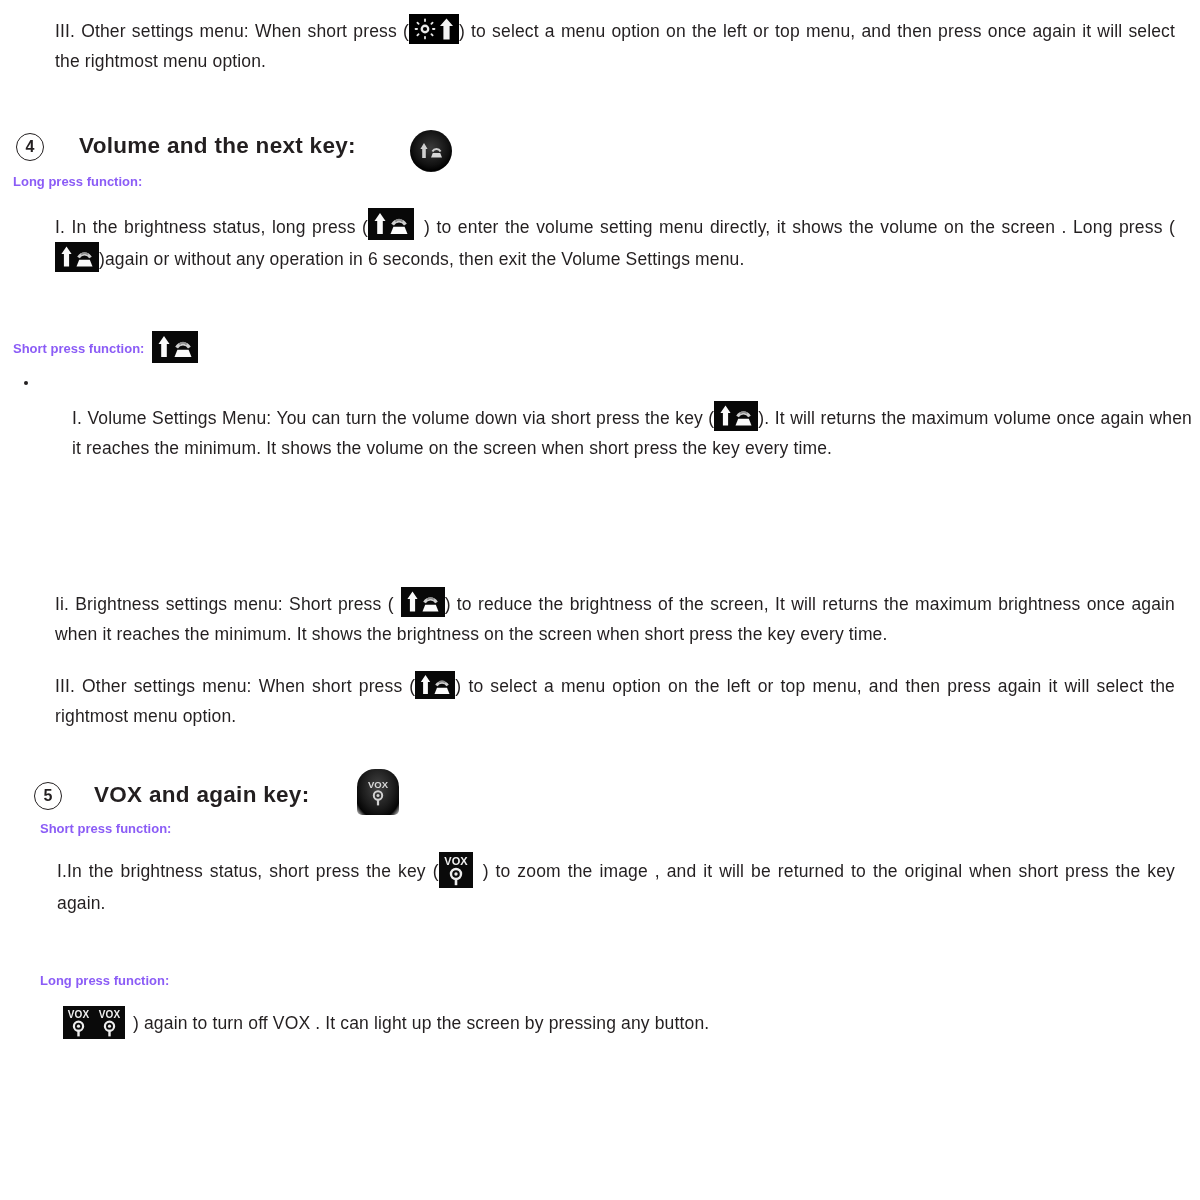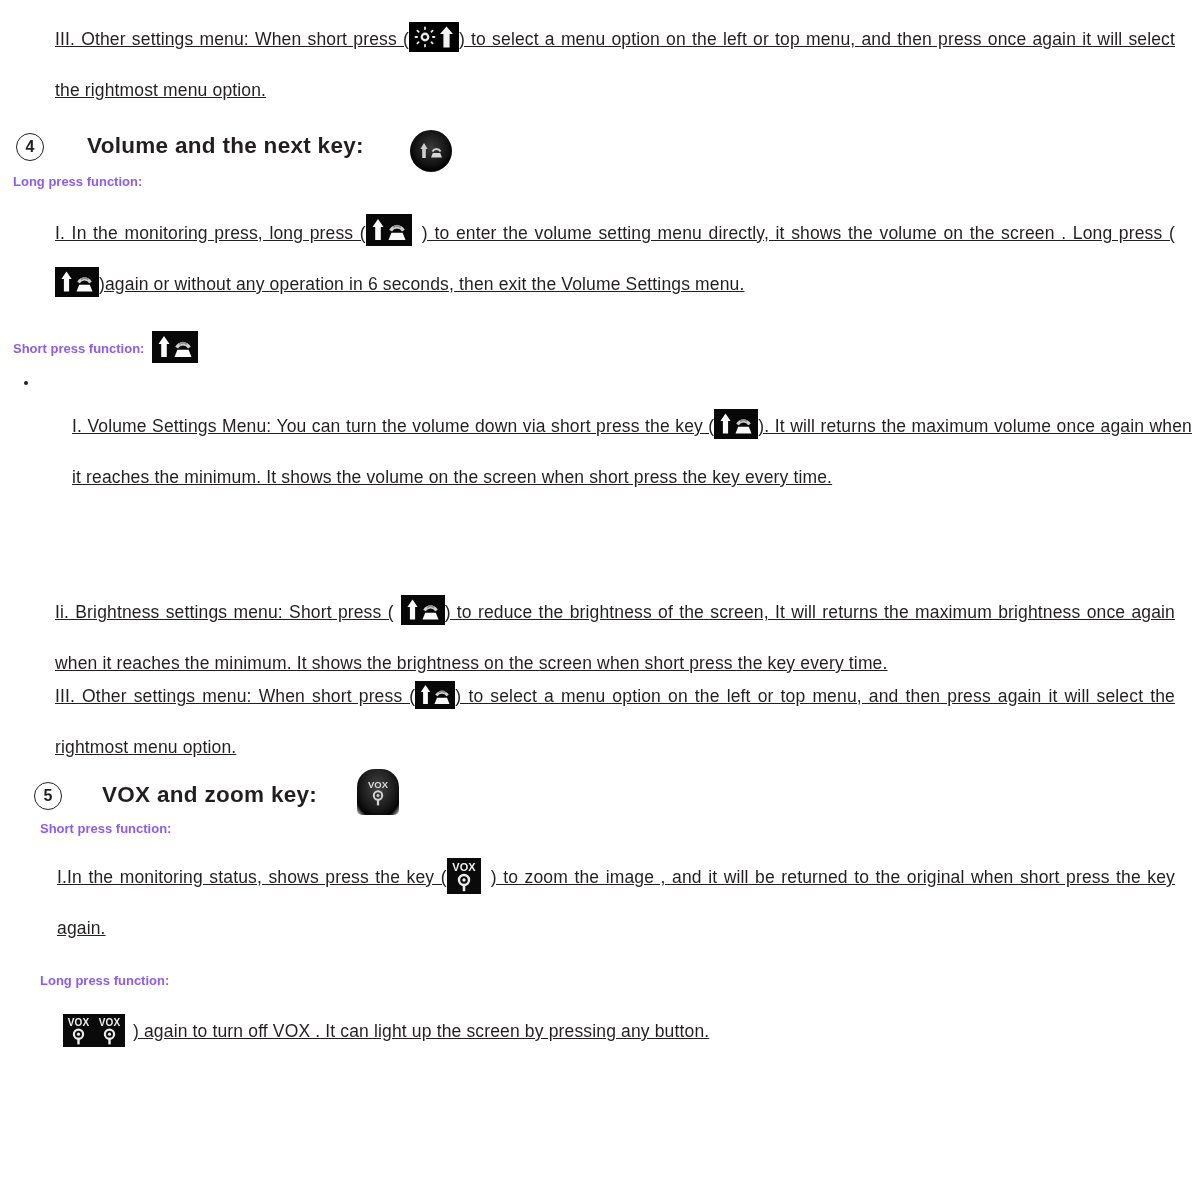--- a/index.html
+++ b/index.html
@@ -19,34 +19,32 @@
     position: relative;
     width: 1200px;
     height: 1200px;
     background: #ffffff;
   }
 
   
   .para {
     position: absolute;
     font-size: 17.5px;
-    line-height: 51px;
+    line-height: 30px;
     color: #231f20;
     letter-spacing: 0.15px;
-    text-decoration: underline;
   }
   .para.just { text-align: justify; text-align-last: left; }
   .heading {
     position: absolute;
     font-weight: bold;
     font-size: 22.5px;
     letter-spacing: 0.3px;
     color: #231f20;
     white-space: nowrap;
-    margin-left: 8px;
   }
   .subhead {
     position: absolute;
     font-weight: bold;
     font-size: 13px;
     color: #8b5cf6;
     white-space: nowrap;
   }
 
   
@@ -150,21 +148,21 @@
         <polygon points="8,2 11.6,8 9.8,8 9.8,17 6.2,17 6.2,8 4.4,8" fill="#cfcfcf"></polygon>
         <path d="M15 16.5 h11 l-1.8,-4.6 h-7.4 z" fill="#d6d6d6"></path>
         <path d="M16.4 10.4 a4.8 4.8 0 0 1 8.2 0" fill="none" stroke="#cdcdcd" stroke-width="2"></path>
       </svg>
     </div>
   </div>
 
   <div class="subhead" style="left:13px; top:174px;">Long press function:</div>
 
   <div class="para just" style="left:55px; top:208px; width:1120px;">
-    <span>I. In the monitoring press, long press (</span><span class="keyicon ic-vol lg"><svg width="46" height="32" viewBox="0 0 46 32">
+    <span>I. In the brightness status, long press (</span><span class="keyicon ic-vol lg"><svg width="46" height="32" viewBox="0 0 46 32">
           <rect x="0" y="0" width="46" height="32" fill="#080808"></rect>
           <polygon points="12,5 17.5,13 14.8,13 14.8,26 9.2,26 9.2,13 6.5,13" fill="#fafafa"></polygon>
           <path d="M22.5 26 h17 l-2.9,-7.2 h-11.2 z" fill="#fbfbfb"></path>
           <path d="M24.6 16.6 a7.4 7.4 0 0 1 12.8 0" fill="none" stroke="#cfcfcf" stroke-width="3.2"></path>
           <path d="M27.4 13.6 a4.6 4.6 0 0 1 7.2 0" fill="none" stroke="#8d8d8d" stroke-width="2"></path>
         </svg></span><span class="spacer" style="width:10px"></span><span>) to enter the volume setting menu directly, it shows the volume on the screen . Long press (</span><span class="keyicon ic-vol"><svg width="44" height="30" viewBox="0 0 44 30">
           <rect x="0" y="0" width="44" height="30" fill="#080808"></rect>
           <polygon points="11.5,4.5 16.6,12 14.1,12 14.1,24.5 8.9,24.5 8.9,12 6.4,12" fill="#fafafa"></polygon>
           <path d="M21.5 24.5 h16 l-2.7,-6.8 h-10.6 z" fill="#fbfbfb"></path>
           <path d="M23.5 15.5 a7 7 0 0 1 12 0" fill="none" stroke="#cfcfcf" stroke-width="3"></path>
@@ -208,36 +206,36 @@
     <span>III. Other settings menu: When short press (</span><span class="keyicon ic-vol sm"><svg width="40" height="28" viewBox="0 0 40 28">
           <rect x="0" y="0" width="40" height="28" fill="#080808"></rect>
           <polygon points="10.5,4 15.2,11 12.9,11 12.9,23 8.1,23 8.1,11 5.8,11" fill="#fafafa"></polygon>
           <path d="M19.5 23 h15 l-2.5,-6.3 h-10 z" fill="#fbfbfb"></path>
           <path d="M21.4 14.4 a6.6 6.6 0 0 1 11.2 0" fill="none" stroke="#cfcfcf" stroke-width="2.8"></path>
           <path d="M23.9 11.8 a4 4 0 0 1 6.3 0" fill="none" stroke="#8d8d8d" stroke-width="1.8"></path>
         </svg></span><span>) to select a menu option on the left or top menu, and then press again it will select the rightmost menu option.</span>
   </div>
 
   <div class="circnum" style="left:34px; top:782px;">5</div>
-  <div class="heading" style="left:94px; top:782px;">VOX and zoom key:</div>
+  <div class="heading" style="left:94px; top:782px;">VOX and again key:</div>
   <div class="hdr-icon" style="left:357px; top:769px;">
     <div class="dome-key">
       <svg width="30" height="30" viewBox="0 0 30 30">
         <text x="15" y="11" font-family="Liberation Sans, sans-serif" font-size="9.5" font-weight="bold" fill="#d9d9d9" text-anchor="middle">VOX</text>
         <circle cx="15" cy="18.5" r="4.2" fill="none" stroke="#d2d2d2" stroke-width="2"></circle>
         <circle cx="15" cy="18.5" r="1.5" fill="#d2d2d2"></circle>
         <rect x="13.9" y="22" width="2.2" height="6.4" fill="#d2d2d2"></rect>
       </svg>
     </div>
   </div>
 
   <div class="subhead" style="left:40px; top:821px;">Short press function:</div>
 
   <div class="para just" style="left:57px; top:852px; width:1118px;">
-    <span>I.In the monitoring status, shows press the key (</span><span class="keyicon ic-vox" style="vertical-align:-11px;"><svg width="34" height="36" viewBox="0 0 34 36">
+    <span>I.In the brightness status, short press the key (</span><span class="keyicon ic-vox" style="vertical-align:-11px;"><svg width="34" height="36" viewBox="0 0 34 36">
           <rect x="0" y="0" width="34" height="36" fill="#0a0a0a"></rect>
           <text x="17" y="13" font-family="Liberation Sans, sans-serif" font-size="11" font-weight="bold" fill="#f0f0f0" text-anchor="middle">VOX</text>
           <circle cx="17" cy="22" r="5" fill="none" stroke="#ededed" stroke-width="2.4"></circle>
           <circle cx="17" cy="22" r="1.7" fill="#ededed"></circle>
           <rect x="15.7" y="26" width="2.6" height="7.2" fill="#ededed"></rect>
         </svg></span><span class="spacer" style="width:10px"></span><span>) to zoom the image , and it will be returned to the original when short press the key again.</span>
   </div>
 
   <div class="subhead" style="left:40px; top:973px;">Long press function:</div>
 

